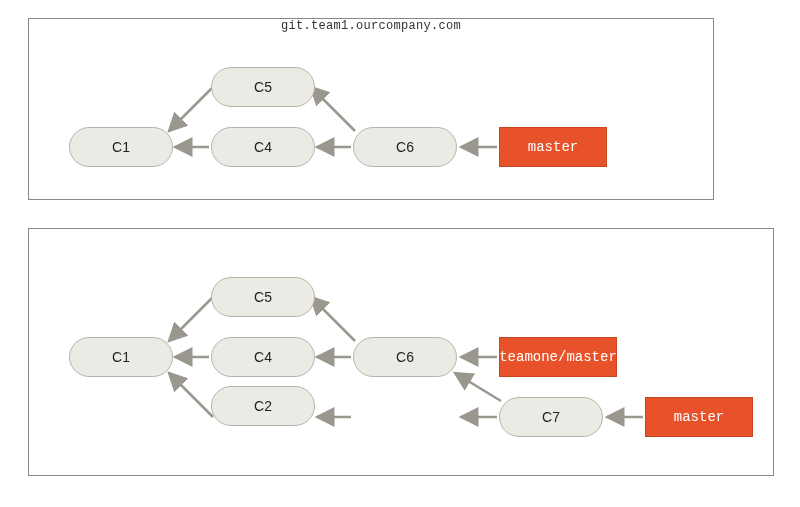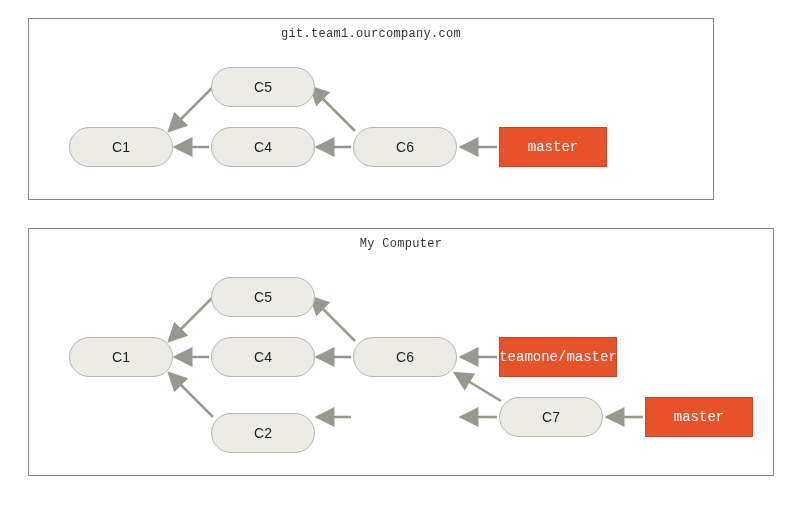--- a/index.html
+++ b/index.html
@@ -15,21 +15,20 @@
     position:absolute;
     border:1px solid #888;
     background:#fff;
     box-sizing:border-box;
   }
   .panel-title{
     text-align:center;
     font-size:12px;
     letter-spacing:.3px;
     color:#333;
-    margin-top:8px;
   }
   .node{
     position:absolute;
     box-sizing:border-box;
     text-align:center;
     display:flex;align-items:center;justify-content:center;
   }
   .commit{
     width:104px;height:40px;
     background:#eceae4;
@@ -78,21 +77,20 @@
 
   <div class="node commit" style="left:40px; top:108px;">C1</div>
   <div class="node commit" style="left:182px;top:108px;">C4</div>
   <div class="node commit" style="left:324px;top:108px;">C6</div>
   <div class="node commit" style="left:182px;top:48px;">C5</div>
 
   <div class="node ref" style="left:470px;top:108px;width:108px;">master</div>
 </div>
 
 <div class="panel" style="left:28px;top:228px;width:746px;height:248px;">
-  <div class="panel-title">My Computer</div>
 
   <svg class="edges" width="746" height="248">
     <defs>
       <marker id="ah2" markerWidth="8" markerHeight="8" refX="7" refY="4" orient="auto">
         <path d="M0,0 L8,4 L0,8 Z" fill="#9a978e"></path>
       </marker>
     </defs>
 
     <line x1="180" y1="128" x2="146" y2="128" stroke="#9a978e" stroke-width="2.5" marker-end="url(#ah2)"></line>
     <line x1="322" y1="128" x2="288" y2="128" stroke="#9a978e" stroke-width="2.5" marker-end="url(#ah2)"></line>
@@ -108,18 +106,18 @@
 
     <line x1="472" y1="172" x2="426" y2="144" stroke="#9a978e" stroke-width="2.5" marker-end="url(#ah2)"></line>
 
     <line x1="614" y1="188" x2="578" y2="188" stroke="#9a978e" stroke-width="2.5" marker-end="url(#ah2)"></line>
   </svg>
 
   <div class="node commit" style="left:40px; top:108px;">C1</div>
   <div class="node commit" style="left:182px;top:108px;">C4</div>
   <div class="node commit" style="left:324px;top:108px;">C6</div>
   <div class="node commit" style="left:182px;top:48px;">C5</div>
-  <div class="node commit" style="left:182px;top:184px;">C2</div>
+  <div class="node commit" style="left:182px;top:157px;">C2</div>
   <div class="node commit" style="left:470px;top:168px;">C7</div>
 
   <div class="node ref" style="left:470px;top:108px;width:118px;">teamone/master</div>
   <div class="node ref" style="left:616px;top:168px;width:108px;">master</div>
 </div>
 
 </body></html>

